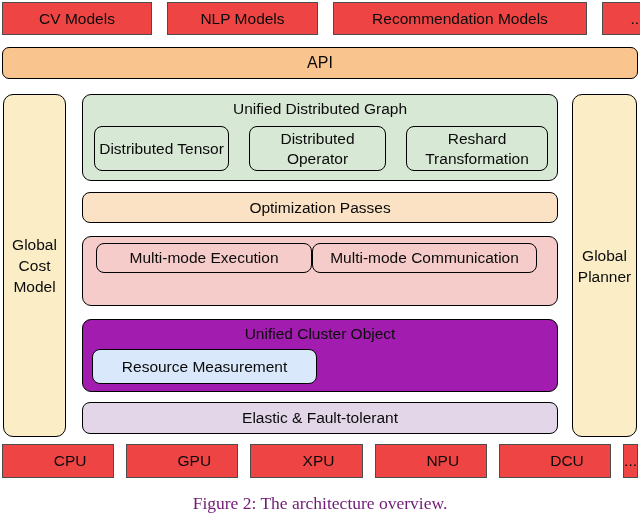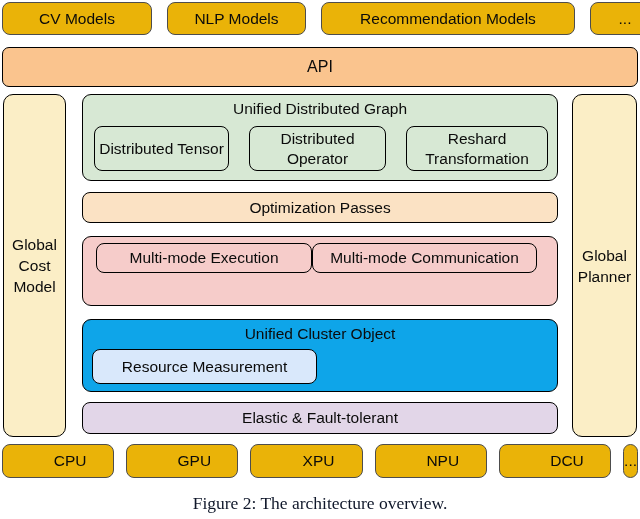--- a/index.html
+++ b/index.html
@@ -8,31 +8,31 @@
     background: #ffffff;
     font-family: "Liberation Sans", sans-serif;
     color: #0b0b0b;
     position: relative;
     overflow: hidden;
   }
   .figure { position: absolute; inset: 0; }
 
   
   .gbox {
-    background: #eab308;
+    background: #ef4444;
     border: 1.5px solid #4D4D4D;
-    border-radius: 8px;
+    border-radius: 0;
     display: flex; align-items: center; justify-content: center;
     font-size: 15.5px;
   }
   .top-row { position: absolute; top: 2px; left: 2px; height: 33px; display: flex; gap: 15px; }
-  .w-cv { width: 150px; } .w-nlp { width: 139px; text-align: center; } .w-rec { width: 254px; } .w-tdots { width: 70px; }
+  .w-cv { width: 150px; } .w-nlp { width: 151px; text-align: center; } .w-rec { width: 254px; } .w-tdots { width: 70px; }
 
   .api-bar {
-    position: absolute; top: 47px; left: 2px; width: 636px; height: 40px;
+    position: absolute; top: 47px; left: 2px; width: 636px; height: 32px;
     background: #FAC48E;
     border: 1.8px solid #000;
     border-radius: 7px;
     display: flex; align-items: center; justify-content: center;
     font-size: 16px;
   }
 
   .middle { position: absolute; top: 94px; left: 3px; width: 634px; height: 343px; display: flex; }
   .side-col {
     height: 100%;
@@ -66,35 +66,35 @@
     font-size: 15.5px;
   }
   .bar.peach  { height: 31px; background: #FBE2C4; margin-top: 11px; }
   .bar.purple { height: 32px; background: #E2D6E8; margin-top: 10px; }
 
   .sec.pink { height: 70px; background: #F6CCCA; margin-top: 13px; }
   .pink .sub-row { margin-top: 6px; padding: 0 20px 0 13px; }
   .pink .sub { background: #F6CCCA; height: 30px; }
   .p1 { width: 216px; } .p2 { width: 225px; }
 
-  .sec.blue { height: 73px; background: #0ea5e9; margin-top: 13px; }
+  .sec.blue { height: 73px; background: #a21caf; margin-top: 13px; }
   .blue .sub-row { margin-top: 6px; padding: 0 10px 0 9px; }
   .blue .sub { background: #D9E8FB; height: 35px; }
   .b1 { width: 219px; } .b2 { width: 225px; }
 
   .bottom-row { position: absolute; top: 444px; left: 2px; width: 636px; height: 34px; display: flex; gap: 12px; }
   .hw { width: 114px; padding-left: 24px; }
   .hw-last { flex: 1; }
 
   .caption {
     position: absolute; top: 493px; left: 0; width: 100%;
     text-align: center;
     font-family: "Liberation Serif", serif;
     font-size: 17.5px;
-    color: #0f172a;
+    color: #701a75;
   }
 </style>
 </head>
 <body>
 
 <div class="figure">
 
   <div class="top-row">
     <div class="gbox w-cv">CV Models</div>
     <div class="gbox w-nlp">NLP Models</div>

